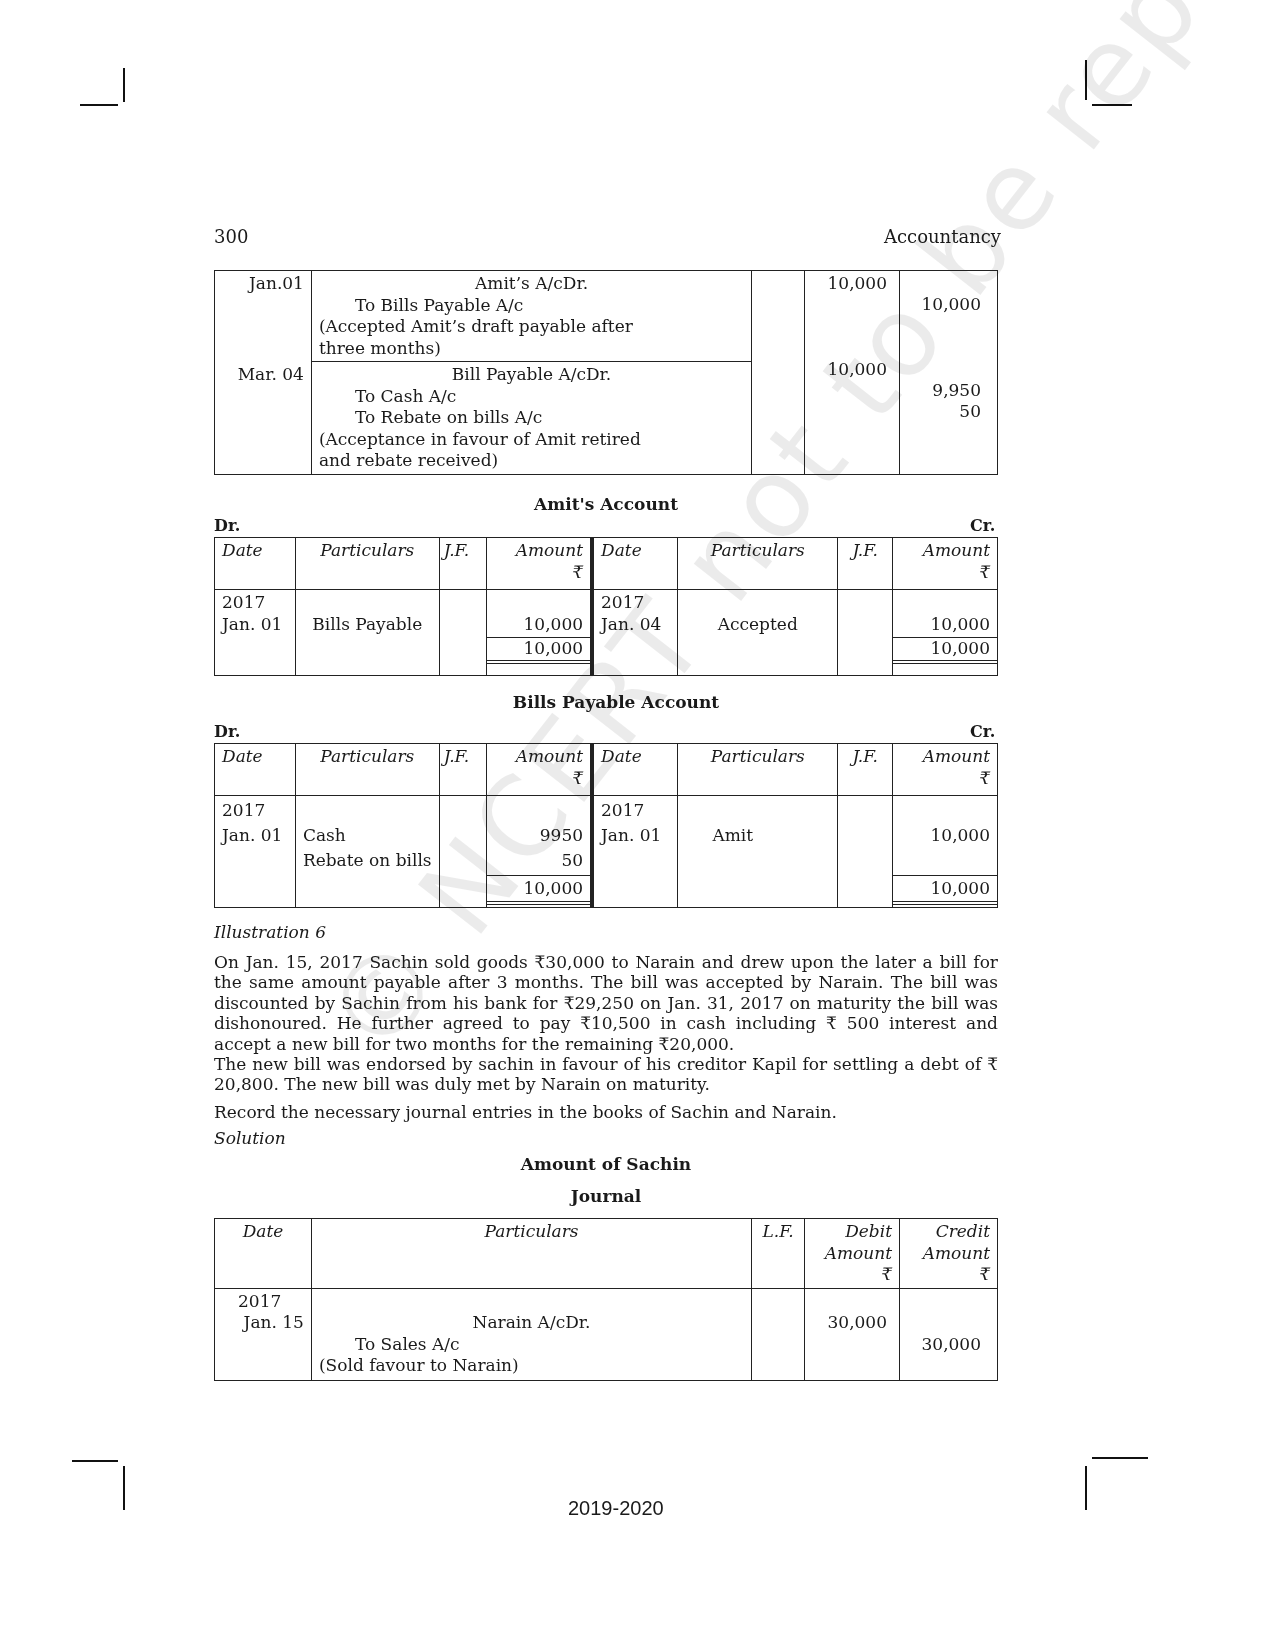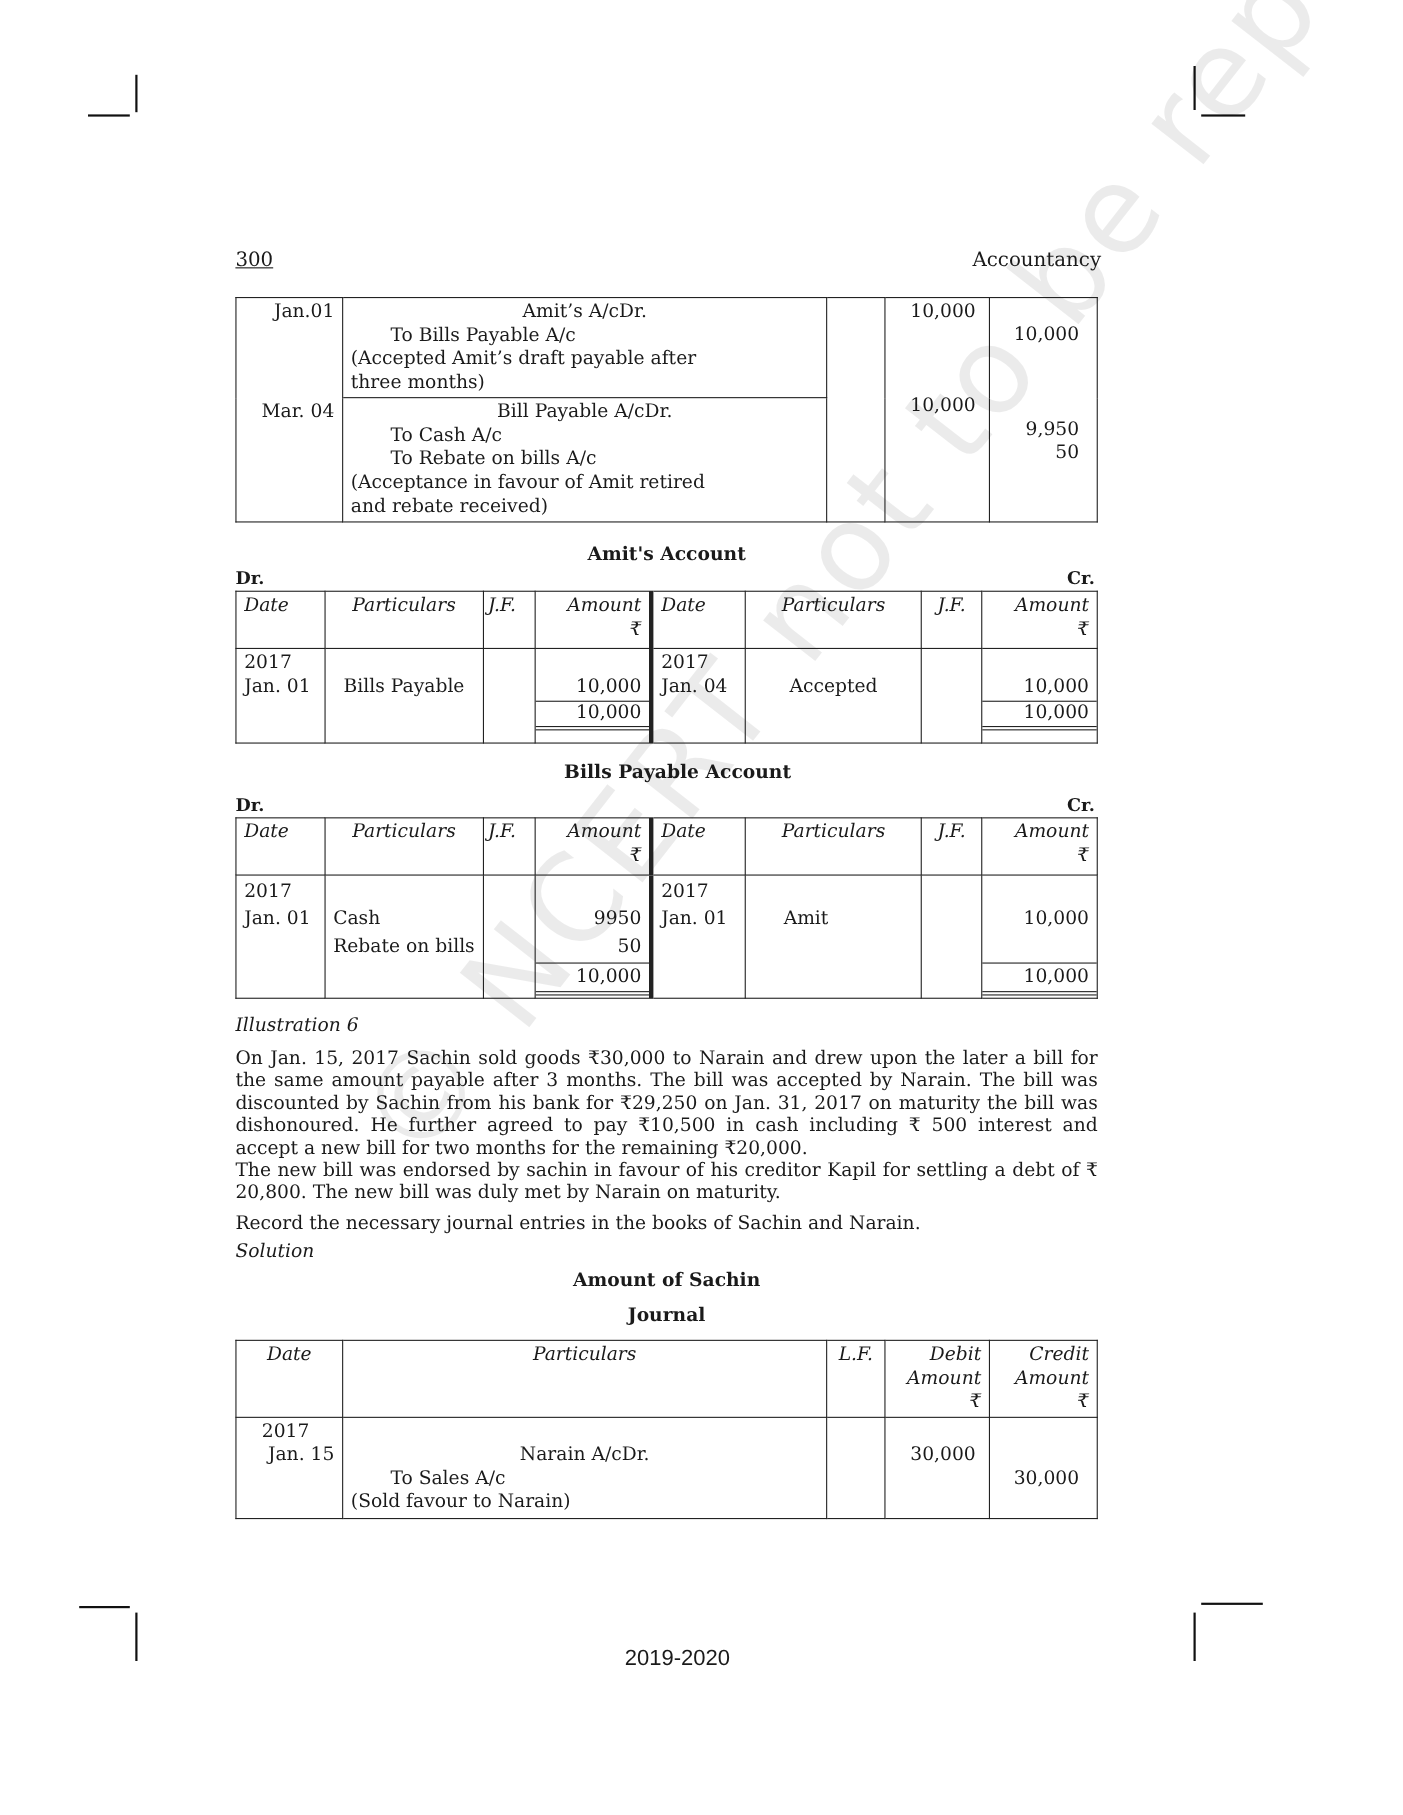--- a/index.html
+++ b/index.html
@@ -38,21 +38,21 @@
 <div class="crop" style="left:123px;top:68px;width:2px;height:34px;"></div>
 <div class="crop" style="left:1085px;top:60px;width:2px;height:40px;"></div>
 <div class="crop" style="left:1092px;top:104px;width:40px;height:2px;"></div>
 <div class="crop" style="left:72px;top:1460px;width:46px;height:2px;"></div>
 <div class="crop" style="left:123px;top:1466px;width:2px;height:44px;"></div>
 <div class="crop" style="left:1085px;top:1466px;width:2px;height:44px;"></div>
 <div class="crop" style="left:1092px;top:1457px;width:56px;height:2px;"></div>
 
 <div class="watermark">© NCERT not to be republished</div>
 
-<div class="abs running" style="left:214px;top:226px;text-decoration:underline;">300</div>
+<div class="abs running" style="left:214px;top:226px;">300</div>
 <div class="abs running" style="left:884px;top:226px;">Accountancy</div>
 
 <table style="left:214px;top:270px;width:784px;">
   <colgroup>
       <col style="width:97px">
       <col style="width:441px">
       <col style="width:53px">
       <col style="width:95px">
       <col style="width:98px">
     </colgroup>

